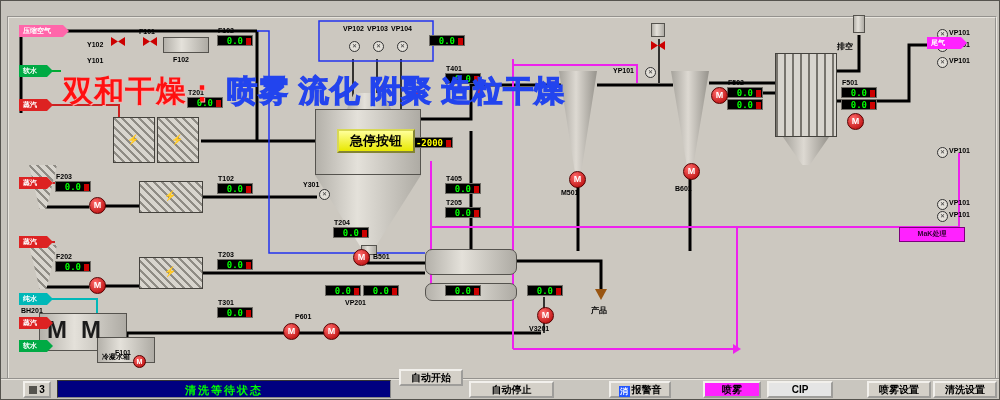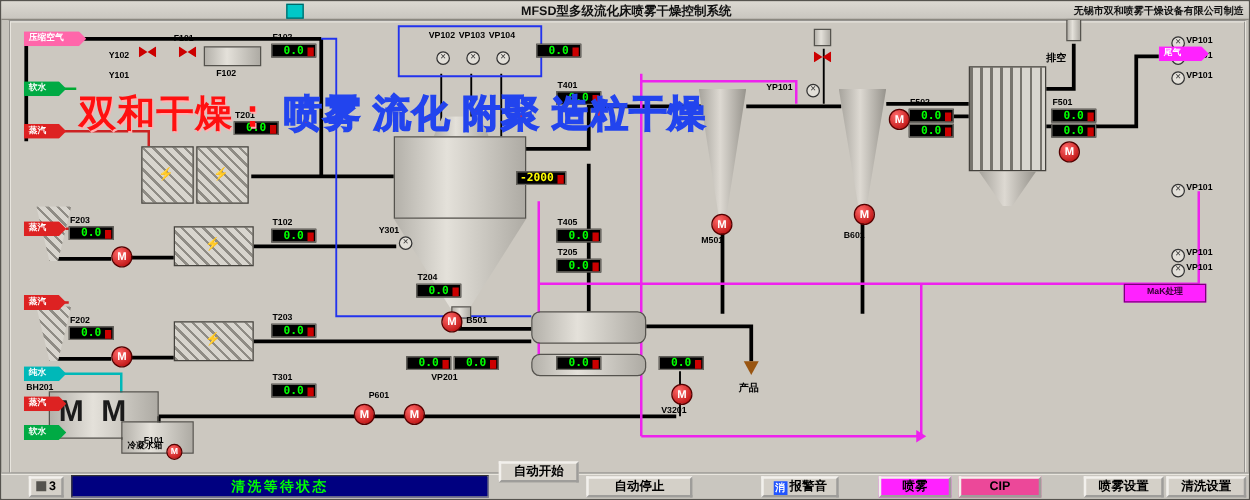--- a/index.html
+++ b/index.html
@@ -37,35 +37,30 @@
   .wm{position:absolute;z-index:7;left:62px;top:70px;font-size:30px;font-weight:bold;letter-spacing:1px;white-space:nowrap;}
   .wm .p1{color:#ff1010;text-shadow:1px 1px 0 #ffb0b0;}
   .wm .p2{color:#ff2020;text-align:center;-webkit-text-stroke:1.3px #2244ee;}
   .makbox{position:absolute;z-index:5;background:#ff22ff;border:1px solid #7a007a;color:#300030;font-size:7px;font-weight:bold;text-align:center;line-height:12px;}
   .arrow-down{position:absolute;z-index:4;width:0;height:0;border-left:6px solid transparent;border-right:6px solid transparent;border-top:11px solid #995511;}
   .arrow-right-m{position:absolute;z-index:4;width:0;height:0;border-top:5px solid transparent;border-bottom:5px solid transparent;border-left:8px solid #ee22ee;}
   
   .bottombar{position:absolute;left:0;top:377px;width:1000px;height:23px;background:#c9c6bf;border-top:2px groove #e8e5de;z-index:8;box-sizing:border-box;}
   .btn{position:absolute;z-index:9;height:17px;background:#d4d0c8;border:2px outset #f2f0ec;font-size:10px;font-weight:bold;color:#000;text-align:center;line-height:13px;box-sizing:border-box;padding:0 2px;cursor:pointer;font-family:"Liberation Sans",sans-serif;}
   .btn.spray{background:#ff22ff;}
-  .btn.cip{background:#ec4899;}
+  .btn.cip{background:#e5e5e5;}
   .status{position:absolute;z-index:9;left:56px;top:379px;width:334px;height:18px;background:#000080;border:1px inset #888;color:#00ff00;font-size:11px;font-weight:bold;letter-spacing:2px;text-align:center;line-height:18px;box-sizing:border-box;}
   .pg-ic{display:inline-block;width:8px;height:8px;background:#55534e;margin-right:2px;vertical-align:-1px;}
   .alarm-ic{display:inline-block;width:11px;height:11px;background:#2255ff;color:#fff;font-size:8px;line-height:11px;margin-right:2px;vertical-align:-1px;}
 </style>
 </head>
 <body>
 
 <div id="app">
 
-  <div class="titlebar">
-    <span class="title-ic"></span>
-    <div class="title-center">MFSD型多级流化床喷雾干燥控制系统</div>
-    <div class="title-right">无锡市双和喷雾干燥设备有限公司制造</div>
-  </div>
 
   <div class="diagram"></div>
 
   <svg class="pipes" viewBox="0 0 1000 400">
     <g stroke="#000" stroke-width="3" fill="none">
       <path d="M20 30 H256"></path>
         <path d="M256 30 V140"></path>
         <path d="M200 140 H314"></path>
         <path d="M20 30 V112"></path>
       <path d="M41 206 H88"></path>
@@ -148,20 +143,21 @@
   <span class="bolt" style="left:170px;top:134px">⚡</span>
   <span class="bolt" style="left:163px;top:190px">⚡</span>
   <span class="bolt" style="left:163px;top:266px">⚡</span>
   <div class="funnel" style="left:28px;top:164px;width:28px;height:44px"></div>
   <div class="funnel" style="left:28px;top:244px;width:28px;height:44px"></div>
 
   <div class="vessel ttop" style="left:346px;top:92px;width:44px;height:16px"></div>
   <div class="vessel" style="left:314px;top:108px;width:106px;height:66px"></div>
   <div class="vessel cone" style="left:314px;top:174px;width:106px;height:72px"></div>
   <div class="vessel" style="left:360px;top:244px;width:16px;height:10px"></div>
+  <div class="estop" style="left:336px;top:128px;width:78px;height:24px">急停按钮</div>
 
   <div class="vessel" style="left:424px;top:248px;width:92px;height:26px;border-radius:7px"></div>
   <div class="vessel" style="left:424px;top:282px;width:92px;height:18px;border-radius:7px"></div>
 
   <div class="cyclone" style="left:558px;top:70px;width:38px;height:102px"></div>
   <div class="cyclone" style="left:670px;top:70px;width:38px;height:96px"></div>
   <div class="bars" style="left:774px;top:52px;width:62px;height:84px"></div>
   <div class="cyclone" style="left:782px;top:136px;width:46px;height:28px"></div>
   <div class="vessel" style="left:852px;top:14px;width:12px;height:18px"></div>
   <div class="vessel" style="left:650px;top:22px;width:14px;height:14px"></div>

